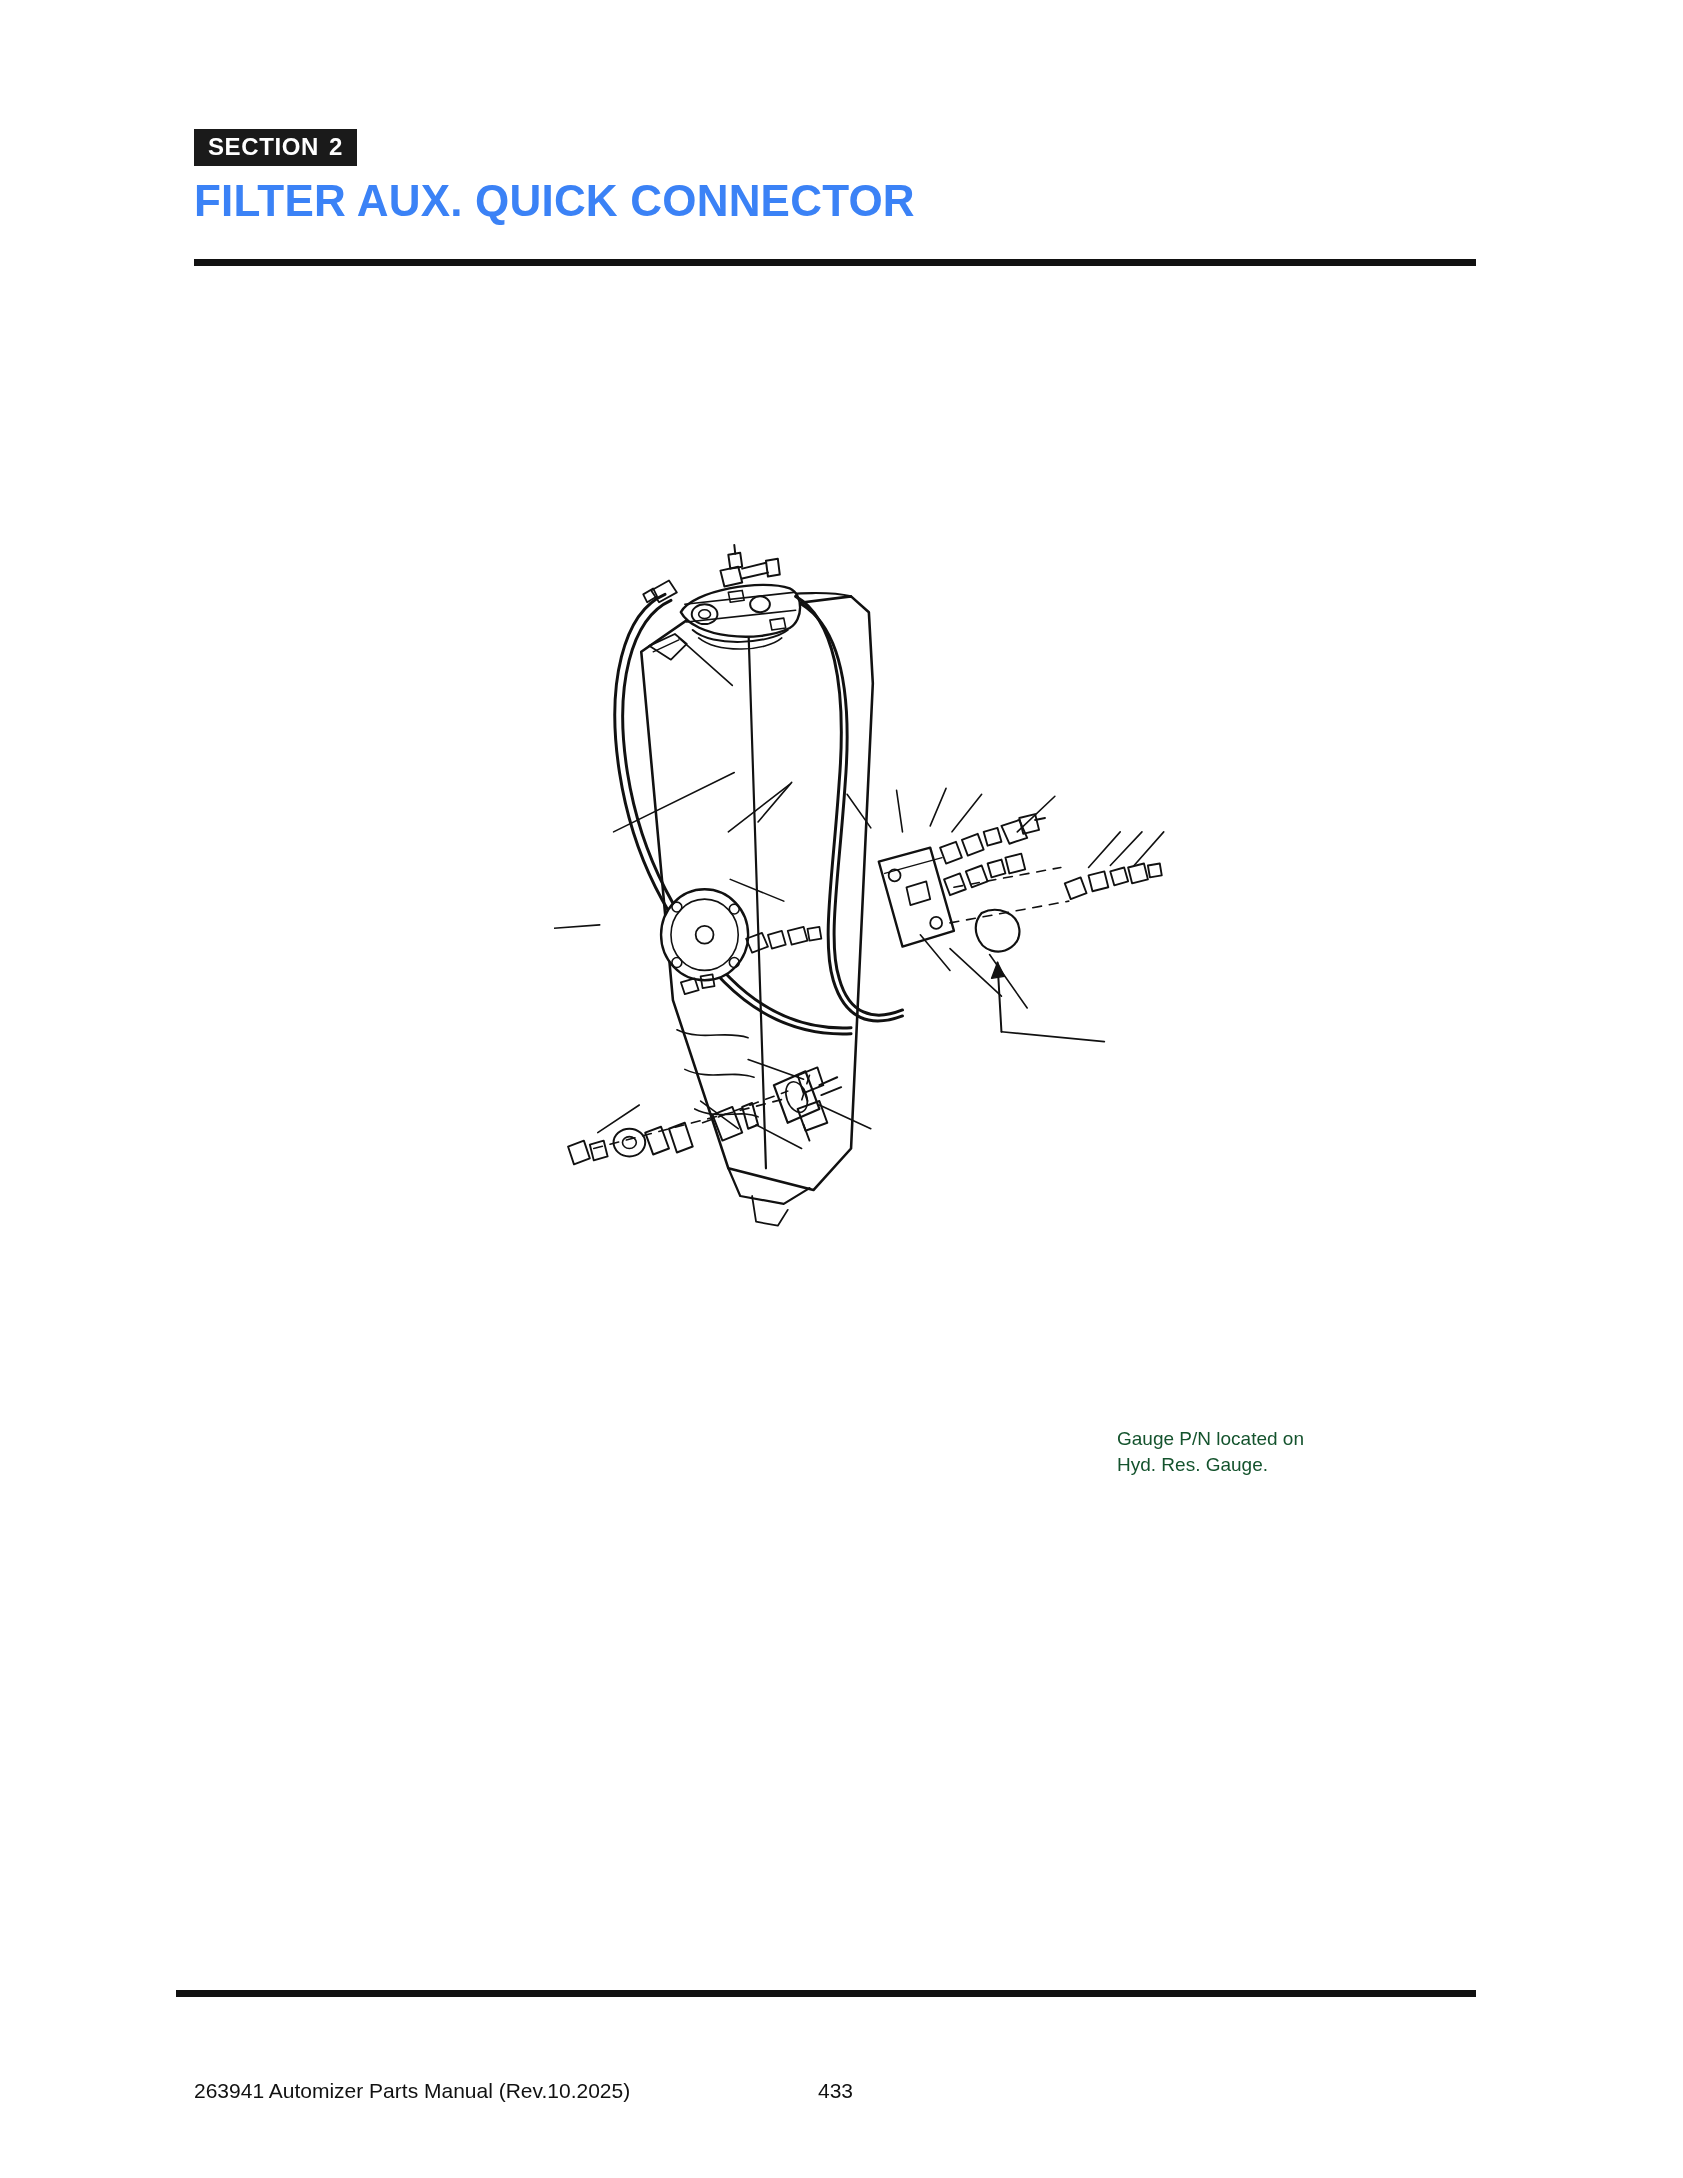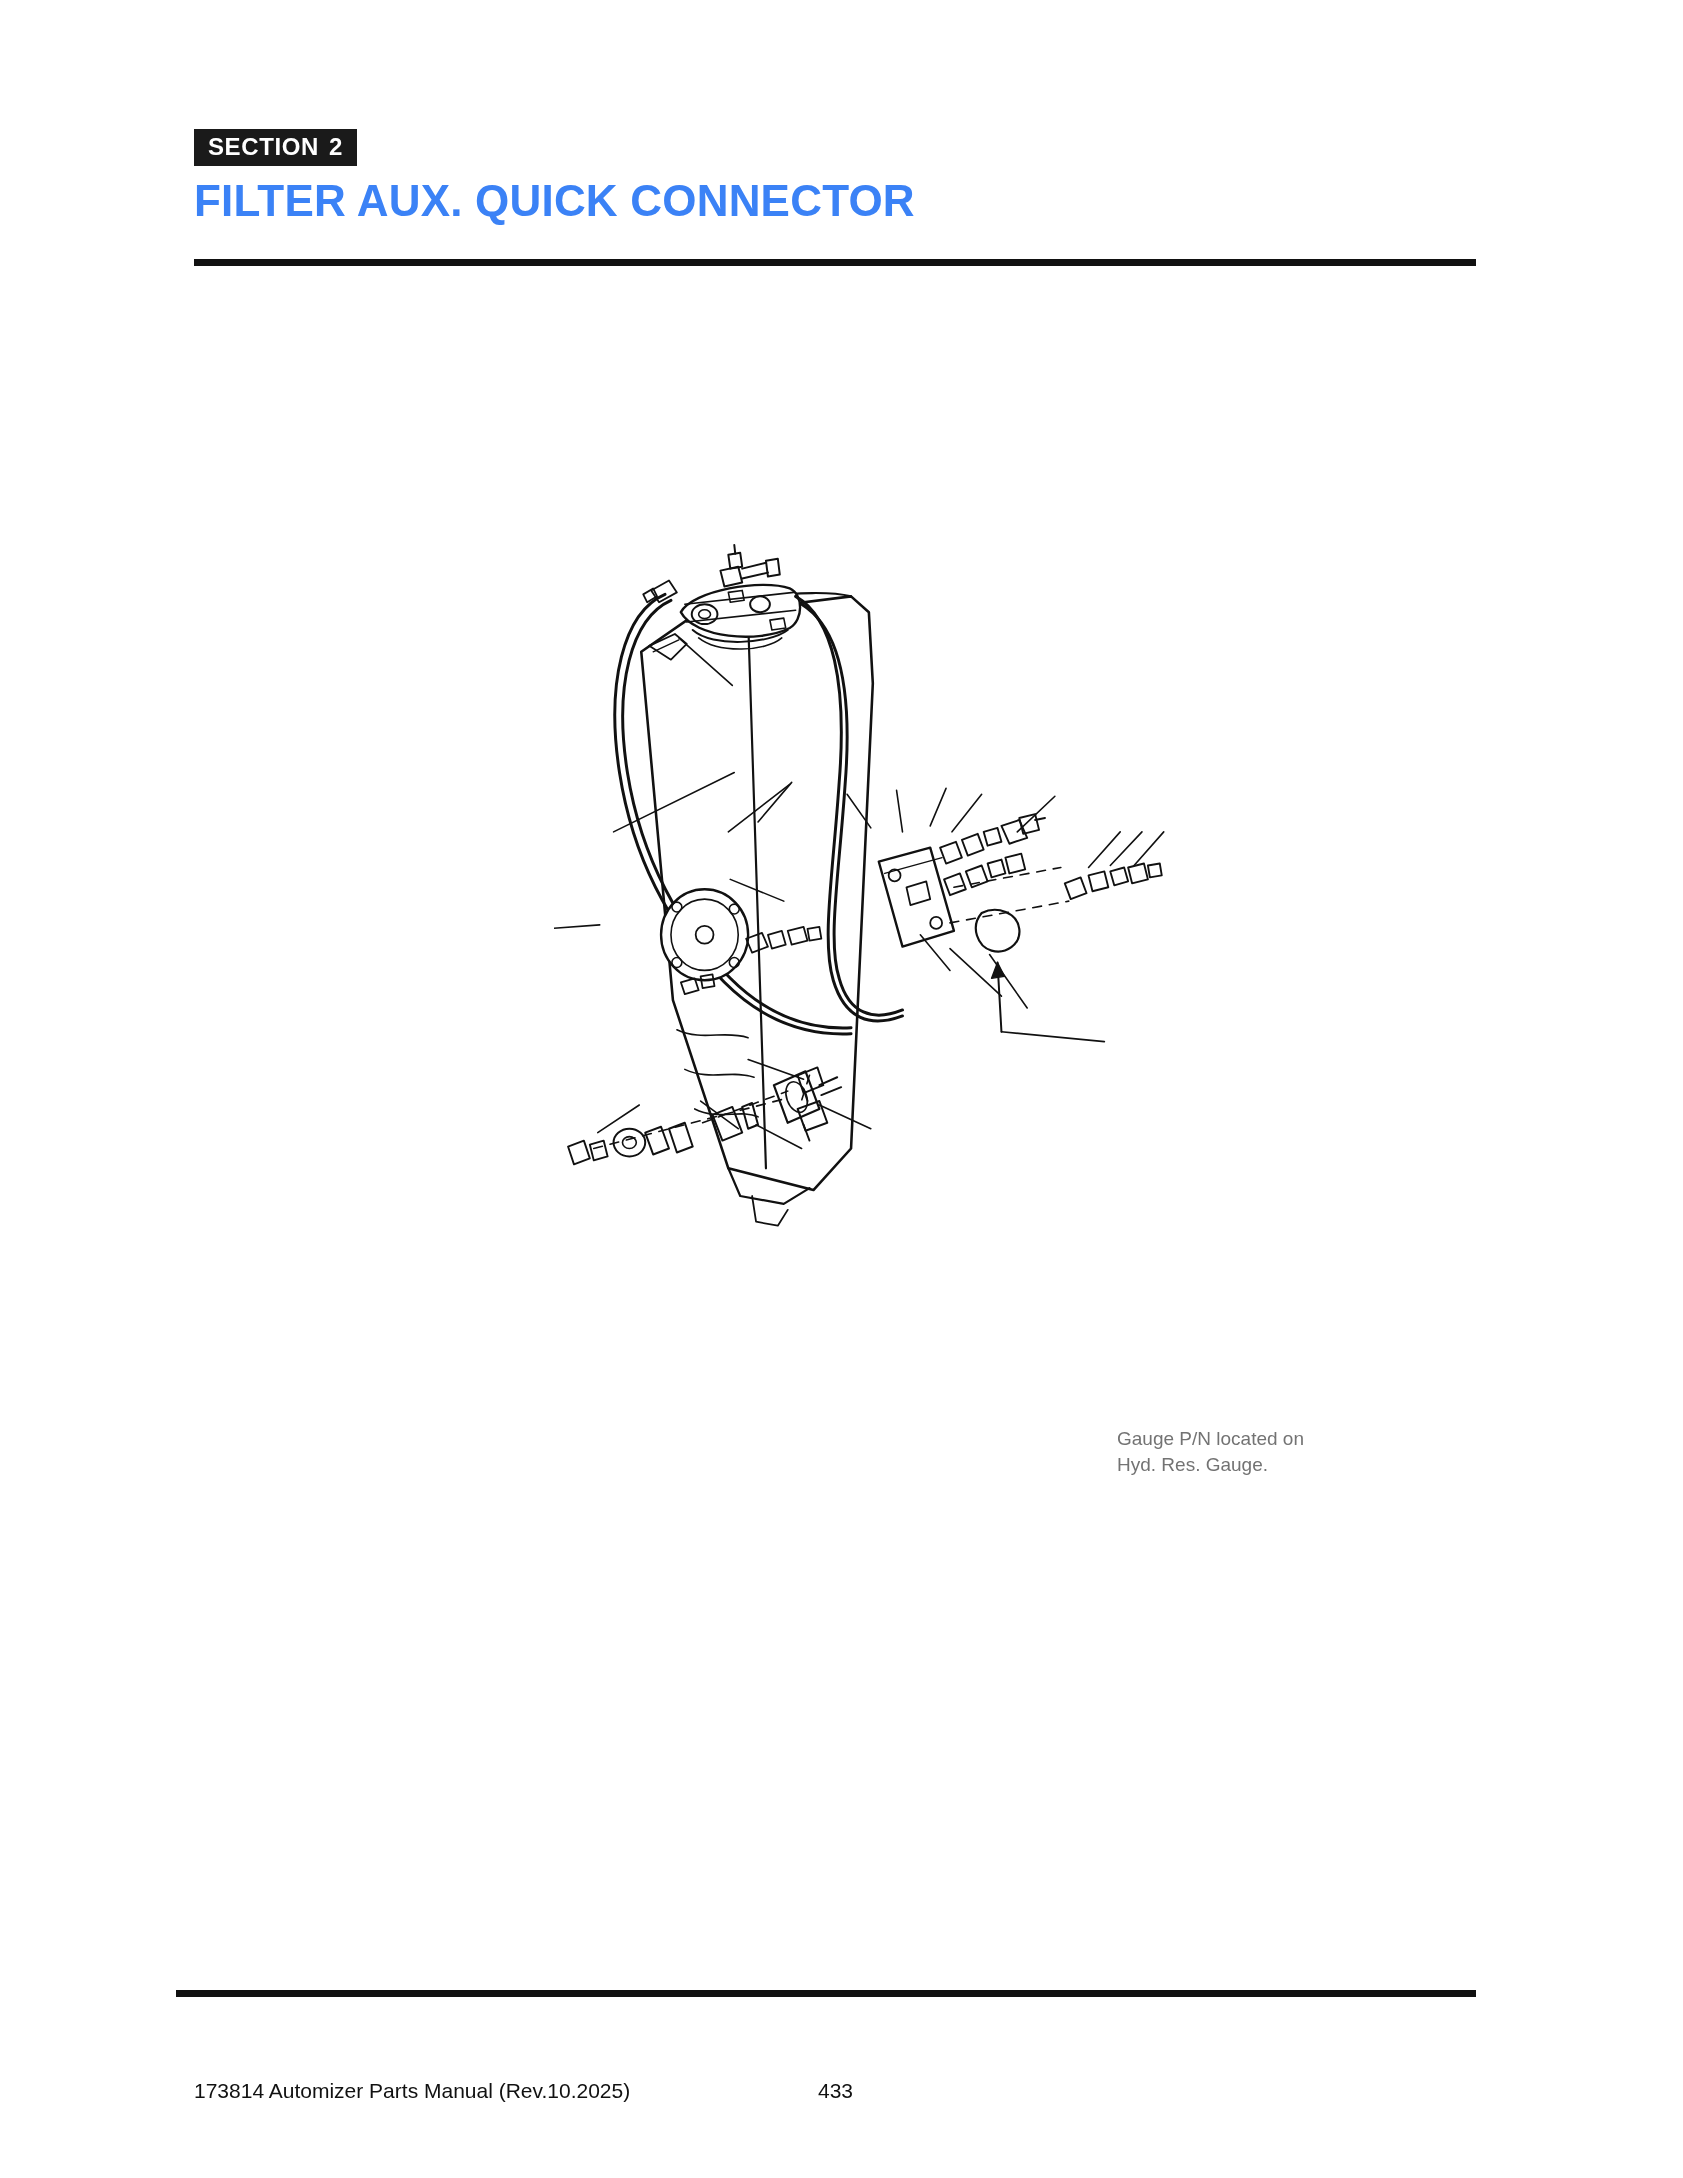--- a/index.html
+++ b/index.html
@@ -101,21 +101,21 @@
   .figure svg {
     display: block;
   }
 
   .note {
     position: absolute;
     left: 1117px;
     top: 1426px;
     font-size: 19px;
     line-height: 1.35;
-    color: #737373;
+    color: #14532d;
     white-space: pre-line;
   }
 </style>
 </head>
 <body>
 
 <div class="page">
 
   <div class="header">
     <div class="section-badge">
@@ -266,18 +266,18 @@
         <path d="M448,432 L442,448 L455,446 Z" fill="#111111" stroke-width="1.4"></path>
         <path d="M452,502 L556,512" stroke-width="1.6"></path>
       </g>
     </svg>
   </div>
 
   <div class="note"><span>Gauge P/N located on</span><br><span>Hyd. Res. Gauge.</span></div>
 
   <div class="rule-bottom"></div>
   <div class="footer">
-    <span class="doc-id">173814 Automizer Parts Manual (Rev.10.2025)</span>
+    <span class="doc-id">263941 Automizer Parts Manual (Rev.10.2025)</span>
     <span class="page-number">433</span>
   </div>
 
 </div>
 
 
 </body></html>

